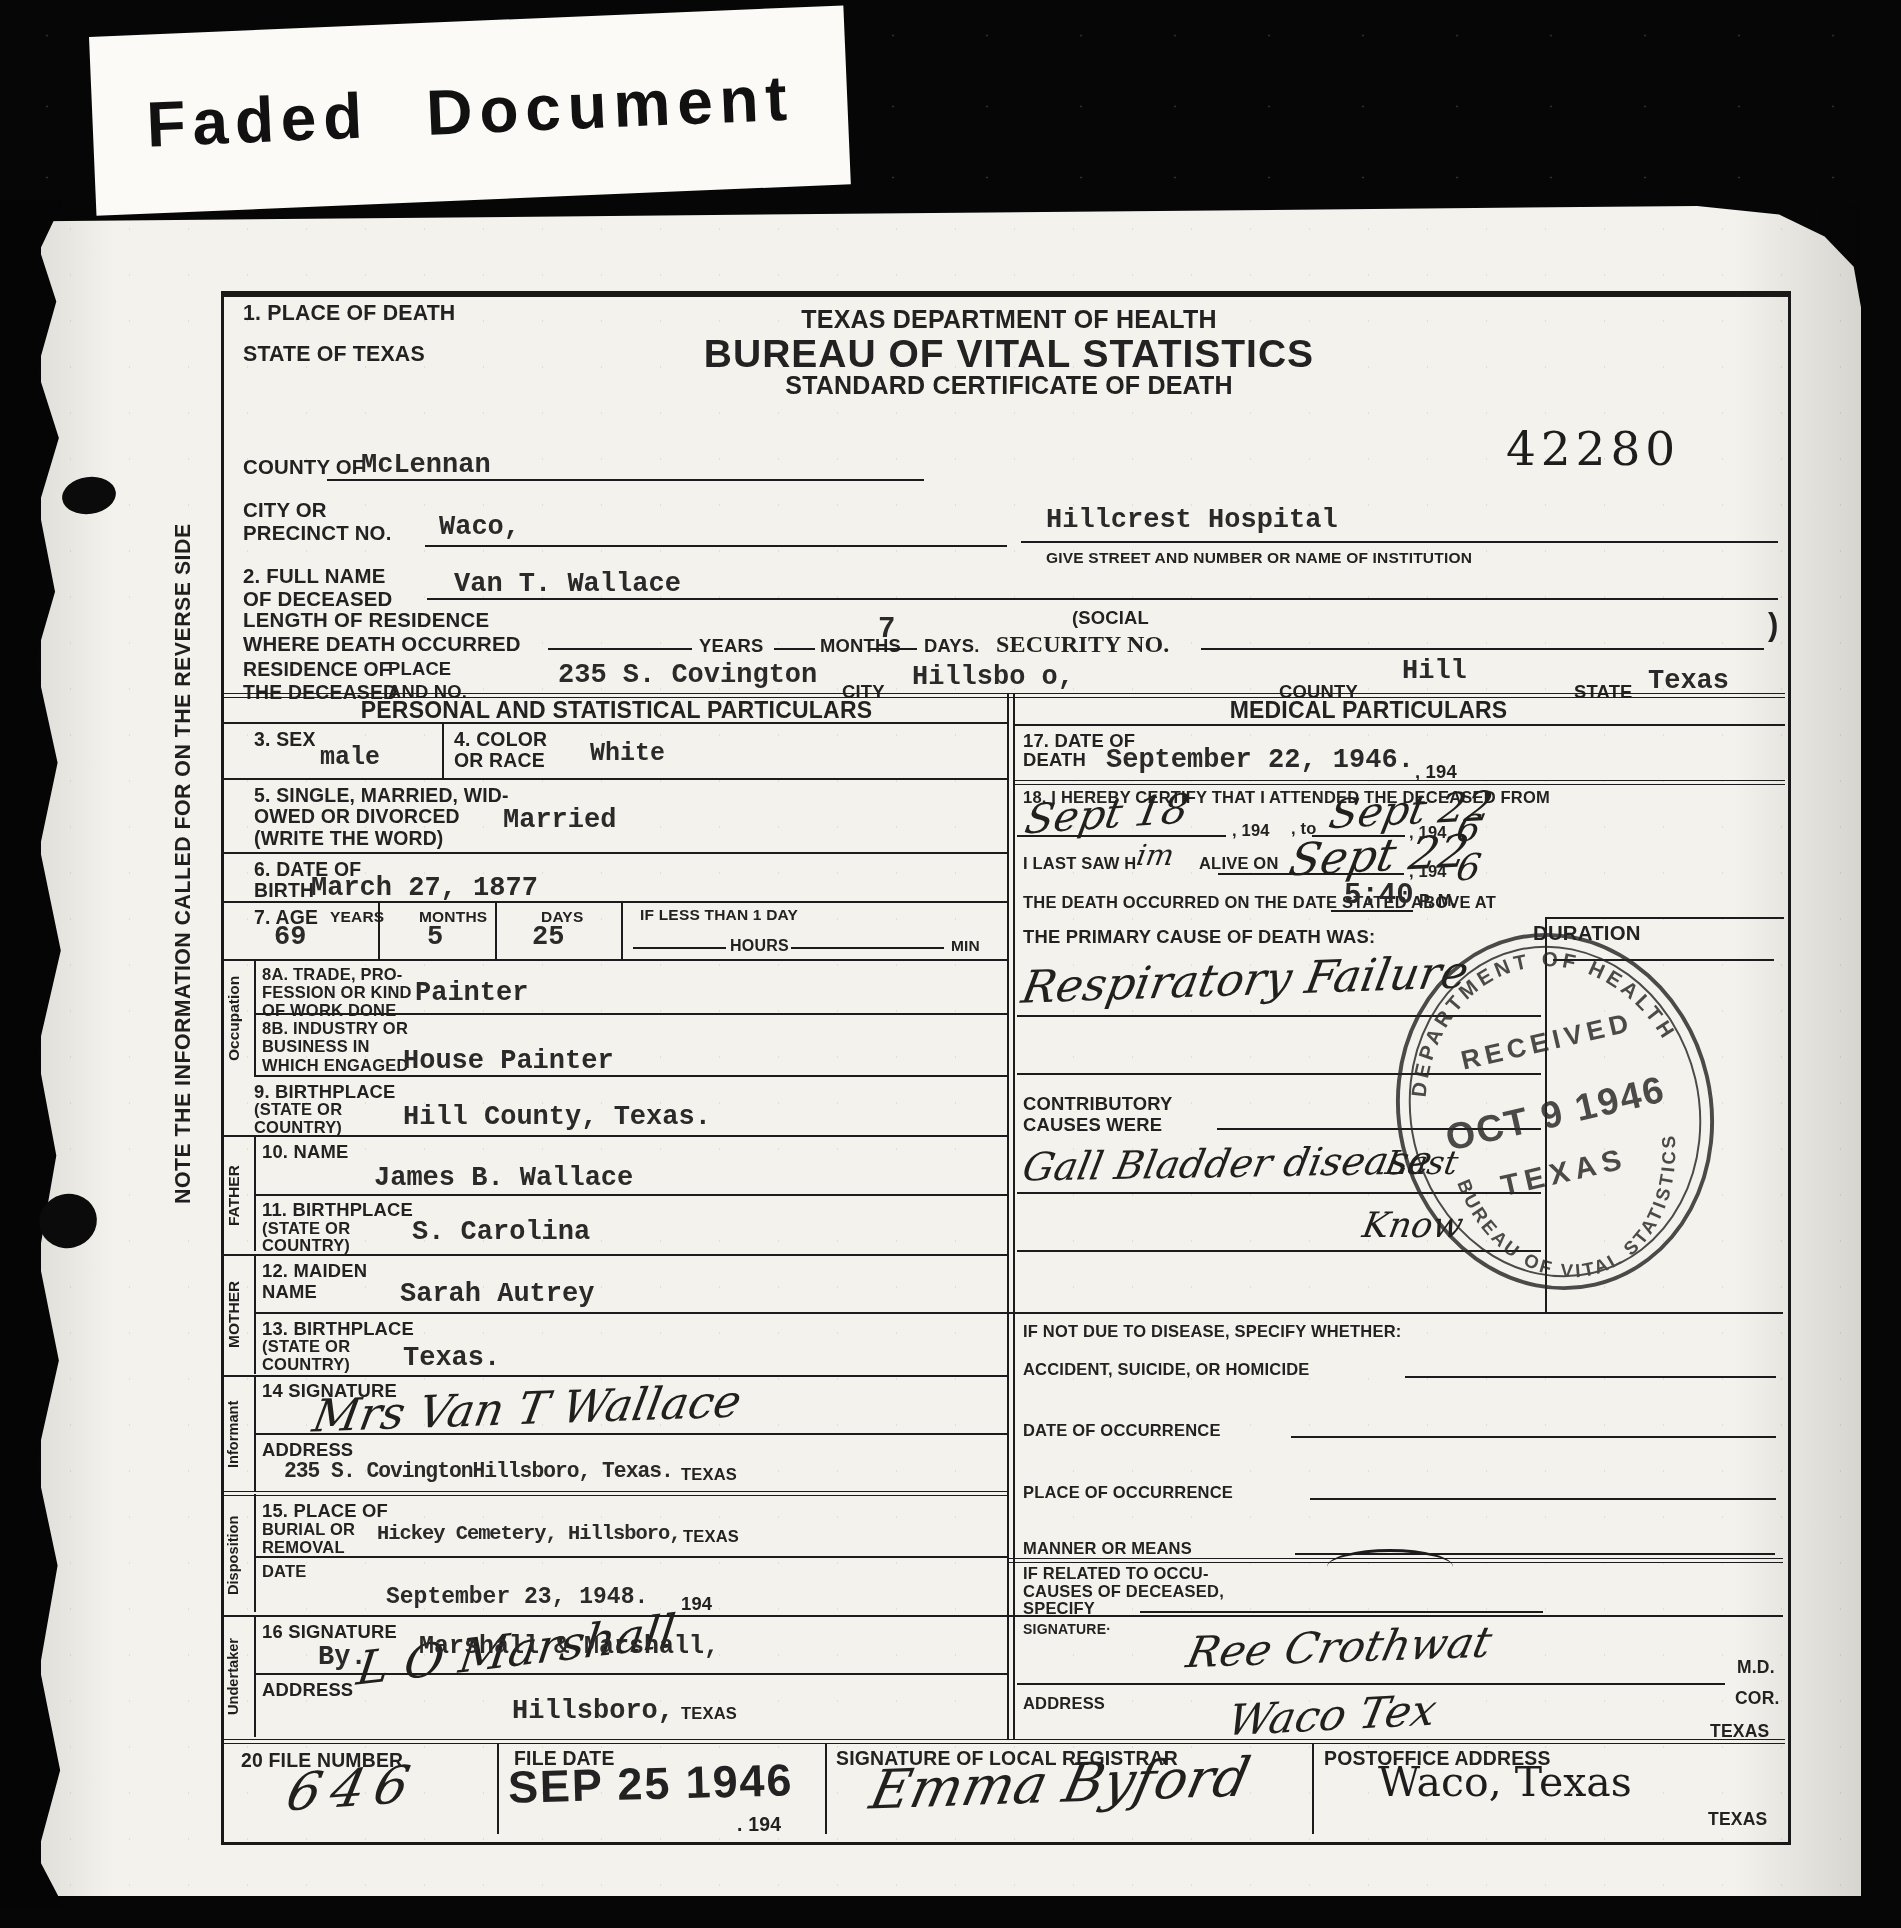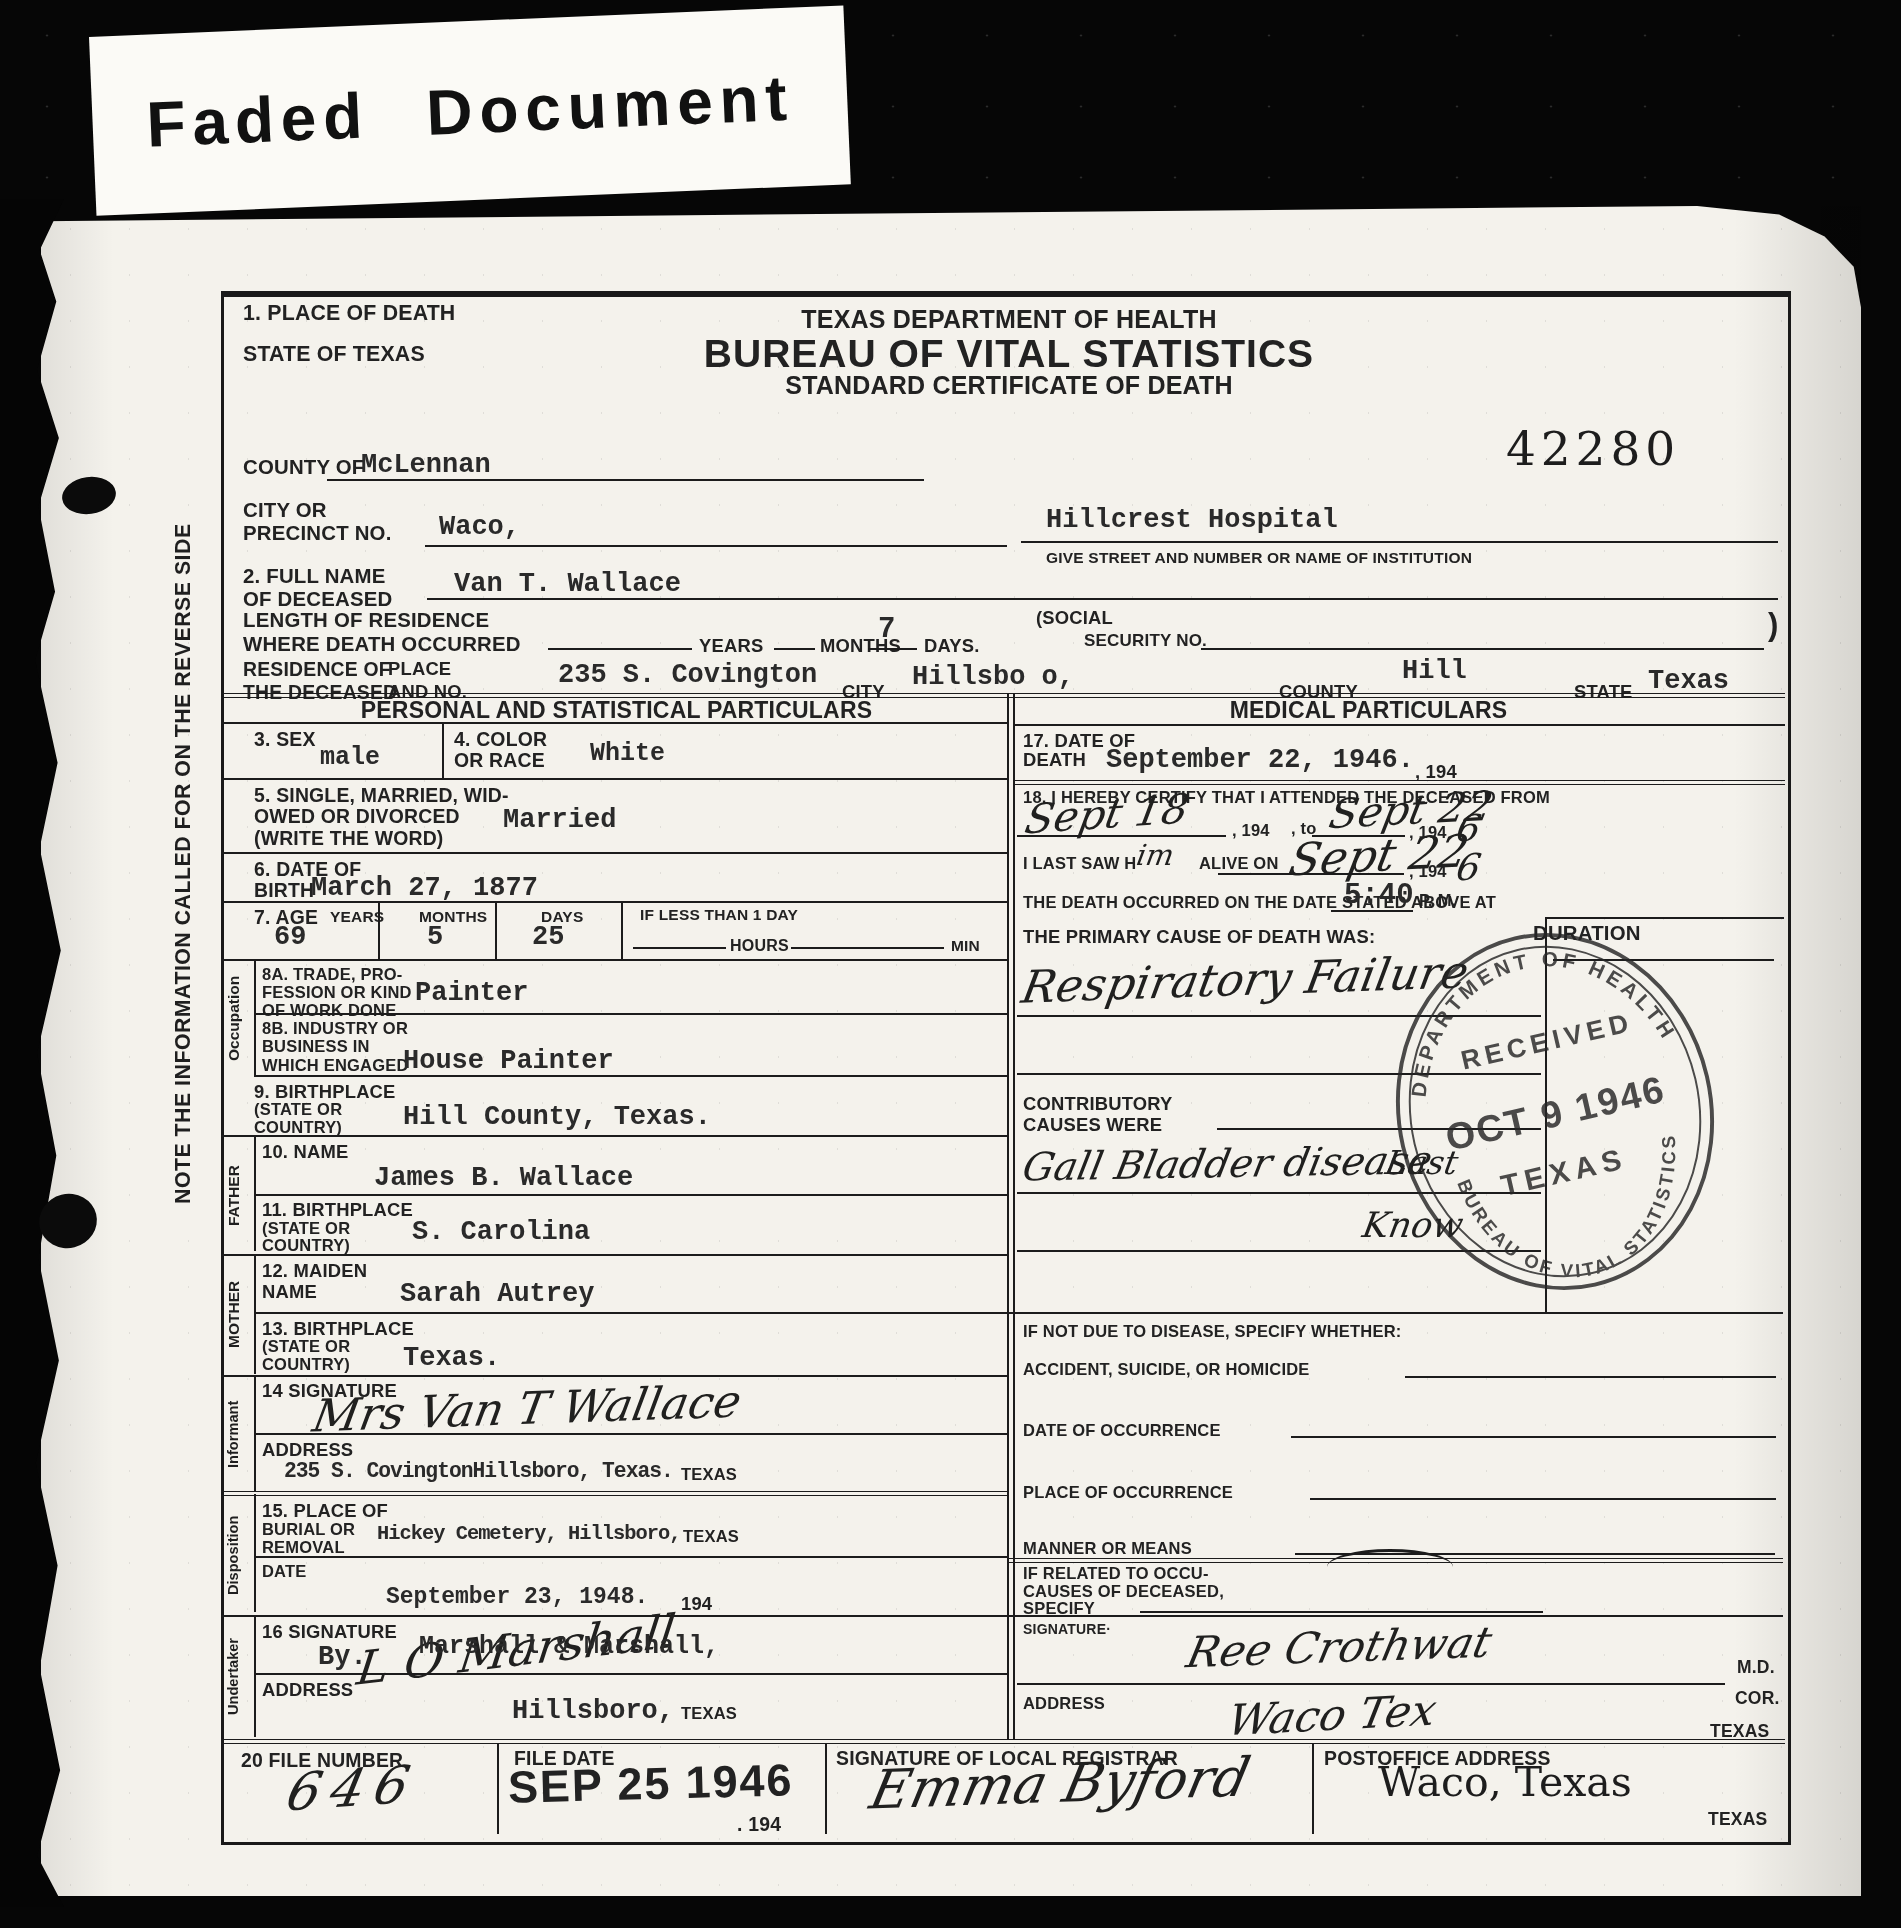--- a/index.html
+++ b/index.html
@@ -80,22 +80,22 @@
 
   <div class="L" style="left:243px;top:609px;font-size:20.4px;">LENGTH OF RESIDENCE</div>
   <div class="L" style="left:243px;top:633px;font-size:20.4px;">WHERE DEATH OCCURRED</div>
   <div class="LN" style="left:548px;top:648px;width:144px;"></div>
   <div class="L" style="left:699px;top:635px;font-size:18.4px;">YEARS</div>
   <div class="LN" style="left:774px;top:648px;width:41px;"></div>
   <div class="L" style="left:820px;top:635px;font-size:18.4px;">MONTHS</div>
   <div class="T" style="left:878px;top:613px;font-size:29px;">7</div>
   <div class="LN" style="left:868px;top:648px;width:49px;"></div>
   <div class="L" style="left:924px;top:635px;font-size:18.4px;">DAYS.</div>
-  <div class="L" style="left:1036px;top:607px;font-size:18.4px;text-align:right;">(SOCIAL</div>
-  <div class="L" style="left:1084px;top:631px;font-size:17px;">SECURITY  NO.</div>
+  <div class="L" style="left:1072px;top:607px;font-size:18.4px;text-align:right;">(SOCIAL</div>
+  <div class="L" style="left:996px;top:631px;font-size:24px;font-family:Liberation Serif, serif;">SECURITY  NO.</div>
   <div class="LN" style="left:1201px;top:648px;width:563px;"></div>
   <div class="L" style="left:1768px;top:607px;font-size:31px;">)</div>
 
   <div class="L" style="left:243px;top:658px;font-size:19.4px;">RESIDENCE OF</div>
   <div class="L" style="left:243px;top:681px;font-size:19.4px;">THE DECEASED</div>
   <div class="L" style="left:388px;top:658px;font-size:18.4px;">PLACE</div>
   <div class="L" style="left:388px;top:681px;font-size:18.4px;">AND NO.</div>
   <div class="T" style="left:558px;top:660px;font-size:27px;">235 S. Covington</div>
   <div class="L" style="left:842px;top:681px;font-size:18.4px;">CITY</div>
   <div class="T" style="left:912px;top:662px;font-size:27px;">Hillsbo o,</div>

